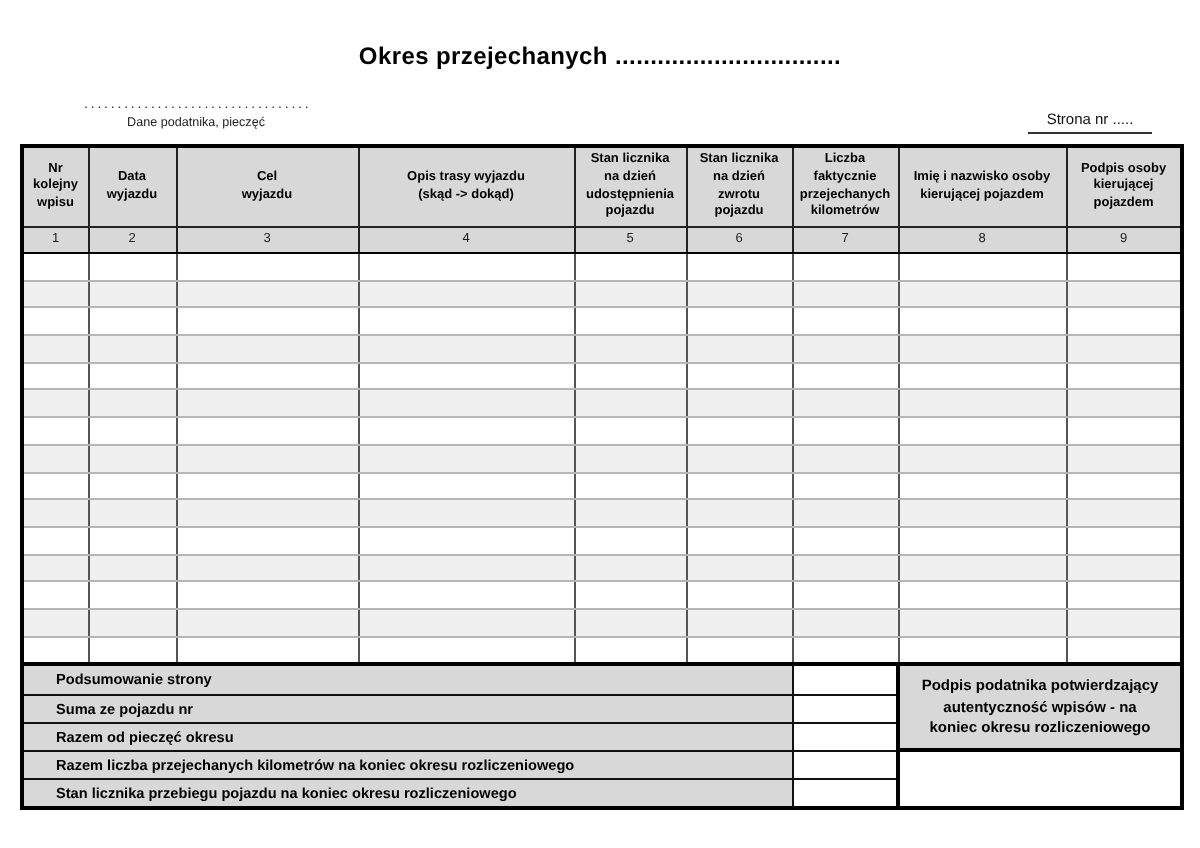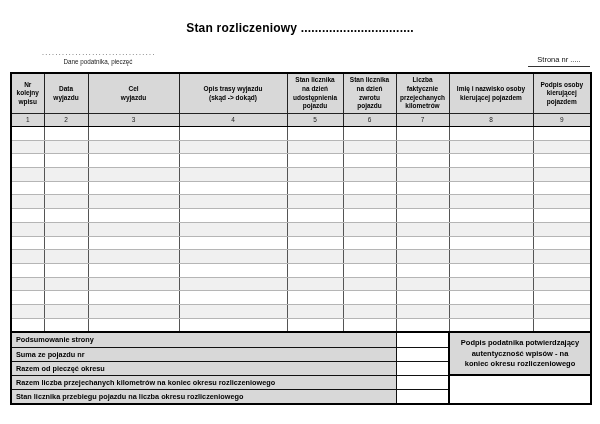--- a/index.html
+++ b/index.html
@@ -16,21 +16,21 @@
   }
 
   .stamp{position:absolute;left:42px;top:49px;width:112px;text-align:center;}
   .stamp-dots{
     font-size:7px;letter-spacing:1.4px;white-space:nowrap;overflow:hidden;
     height:8px;color:#333;line-height:8px;
   }
   .stamp-label{font-size:6.3px;color:#222;margin-top:1px;}
 
   .pagenum{
-    position:absolute;top:55px;right:10px;width:62px;text-align:center;
+    position:absolute;top:55px;right:24px;width:62px;text-align:center;
     font-size:7.5px;color:#111;border-bottom:1px solid #333;padding-bottom:2px;
   }
 
   table.grid{
     position:absolute;left:10px;top:72px;width:580px;
     border-collapse:collapse;table-layout:fixed;border:2px solid #000;
   }
   th,td{padding:0;overflow:hidden;}
 
   tr.hdr th{
@@ -48,36 +48,36 @@
     border-left:1px solid #555;border-right:1px solid #555;
     border-top:1px solid #b5b5b5;border-bottom:1px solid #b5b5b5;
   }
   tbody.entries tr.stripe td{background:#f0f0f0;}
 
   tbody.summary td{height:13.2px;}
   tbody.summary tr:first-child td{border-top:2px solid #000;}
   td.slabel{
     background:#d8d8d8;border:1px solid #111;
     font-size:7.3px;font-weight:bold;text-align:left;
-    padding-left:4px;line-height:13px;white-space:nowrap;
+    padding-left:16px;line-height:13px;white-space:nowrap;
   }
   td.svalue{background:#fff;border:1px solid #111;}
   td.sign{
     background:#d8d8d8;border:2px solid #000;
     font-size:7.5px;font-weight:bold;text-align:center;vertical-align:middle;
     white-space:pre-line;line-height:1.38;padding:3px;
   }
   td.sign-empty{background:#fff;border:2px solid #000;}
 </style>
 </head>
 <body>
 
 <div class="page">
 
-  <div class="title">Stan rozliczeniowy ................................</div>
+  <div class="title">Okres przejechanych ................................</div>
 
   <div class="stamp">
     <div class="stamp-dots">..................................................................</div>
     <div class="stamp-label">Dane podatnika, pieczęć</div>
   </div>
 
   <div class="pagenum">Strona nr .....</div>
 
   <table class="grid">
     <colgroup>
@@ -316,19 +316,19 @@
       <tr>
         <td class="slabel" colspan="6">Razem od pieczęć okresu</td>
         <td class="svalue"></td>
       </tr>
       <tr>
         <td class="slabel" colspan="6">Razem liczba przejechanych kilometrów na koniec okresu rozliczeniowego</td>
         <td class="svalue"></td>
         <td class="sign-empty" colspan="2" rowspan="2"></td>
       </tr>
       <tr>
-        <td class="slabel" colspan="6">Stan licznika przebiegu pojazdu na liczba okresu rozliczeniowego</td>
+        <td class="slabel" colspan="6">Stan licznika przebiegu pojazdu na koniec okresu rozliczeniowego</td>
         <td class="svalue"></td>
       </tr>
     </tbody>
   </table>
 
 </div>
 
 </body></html>

